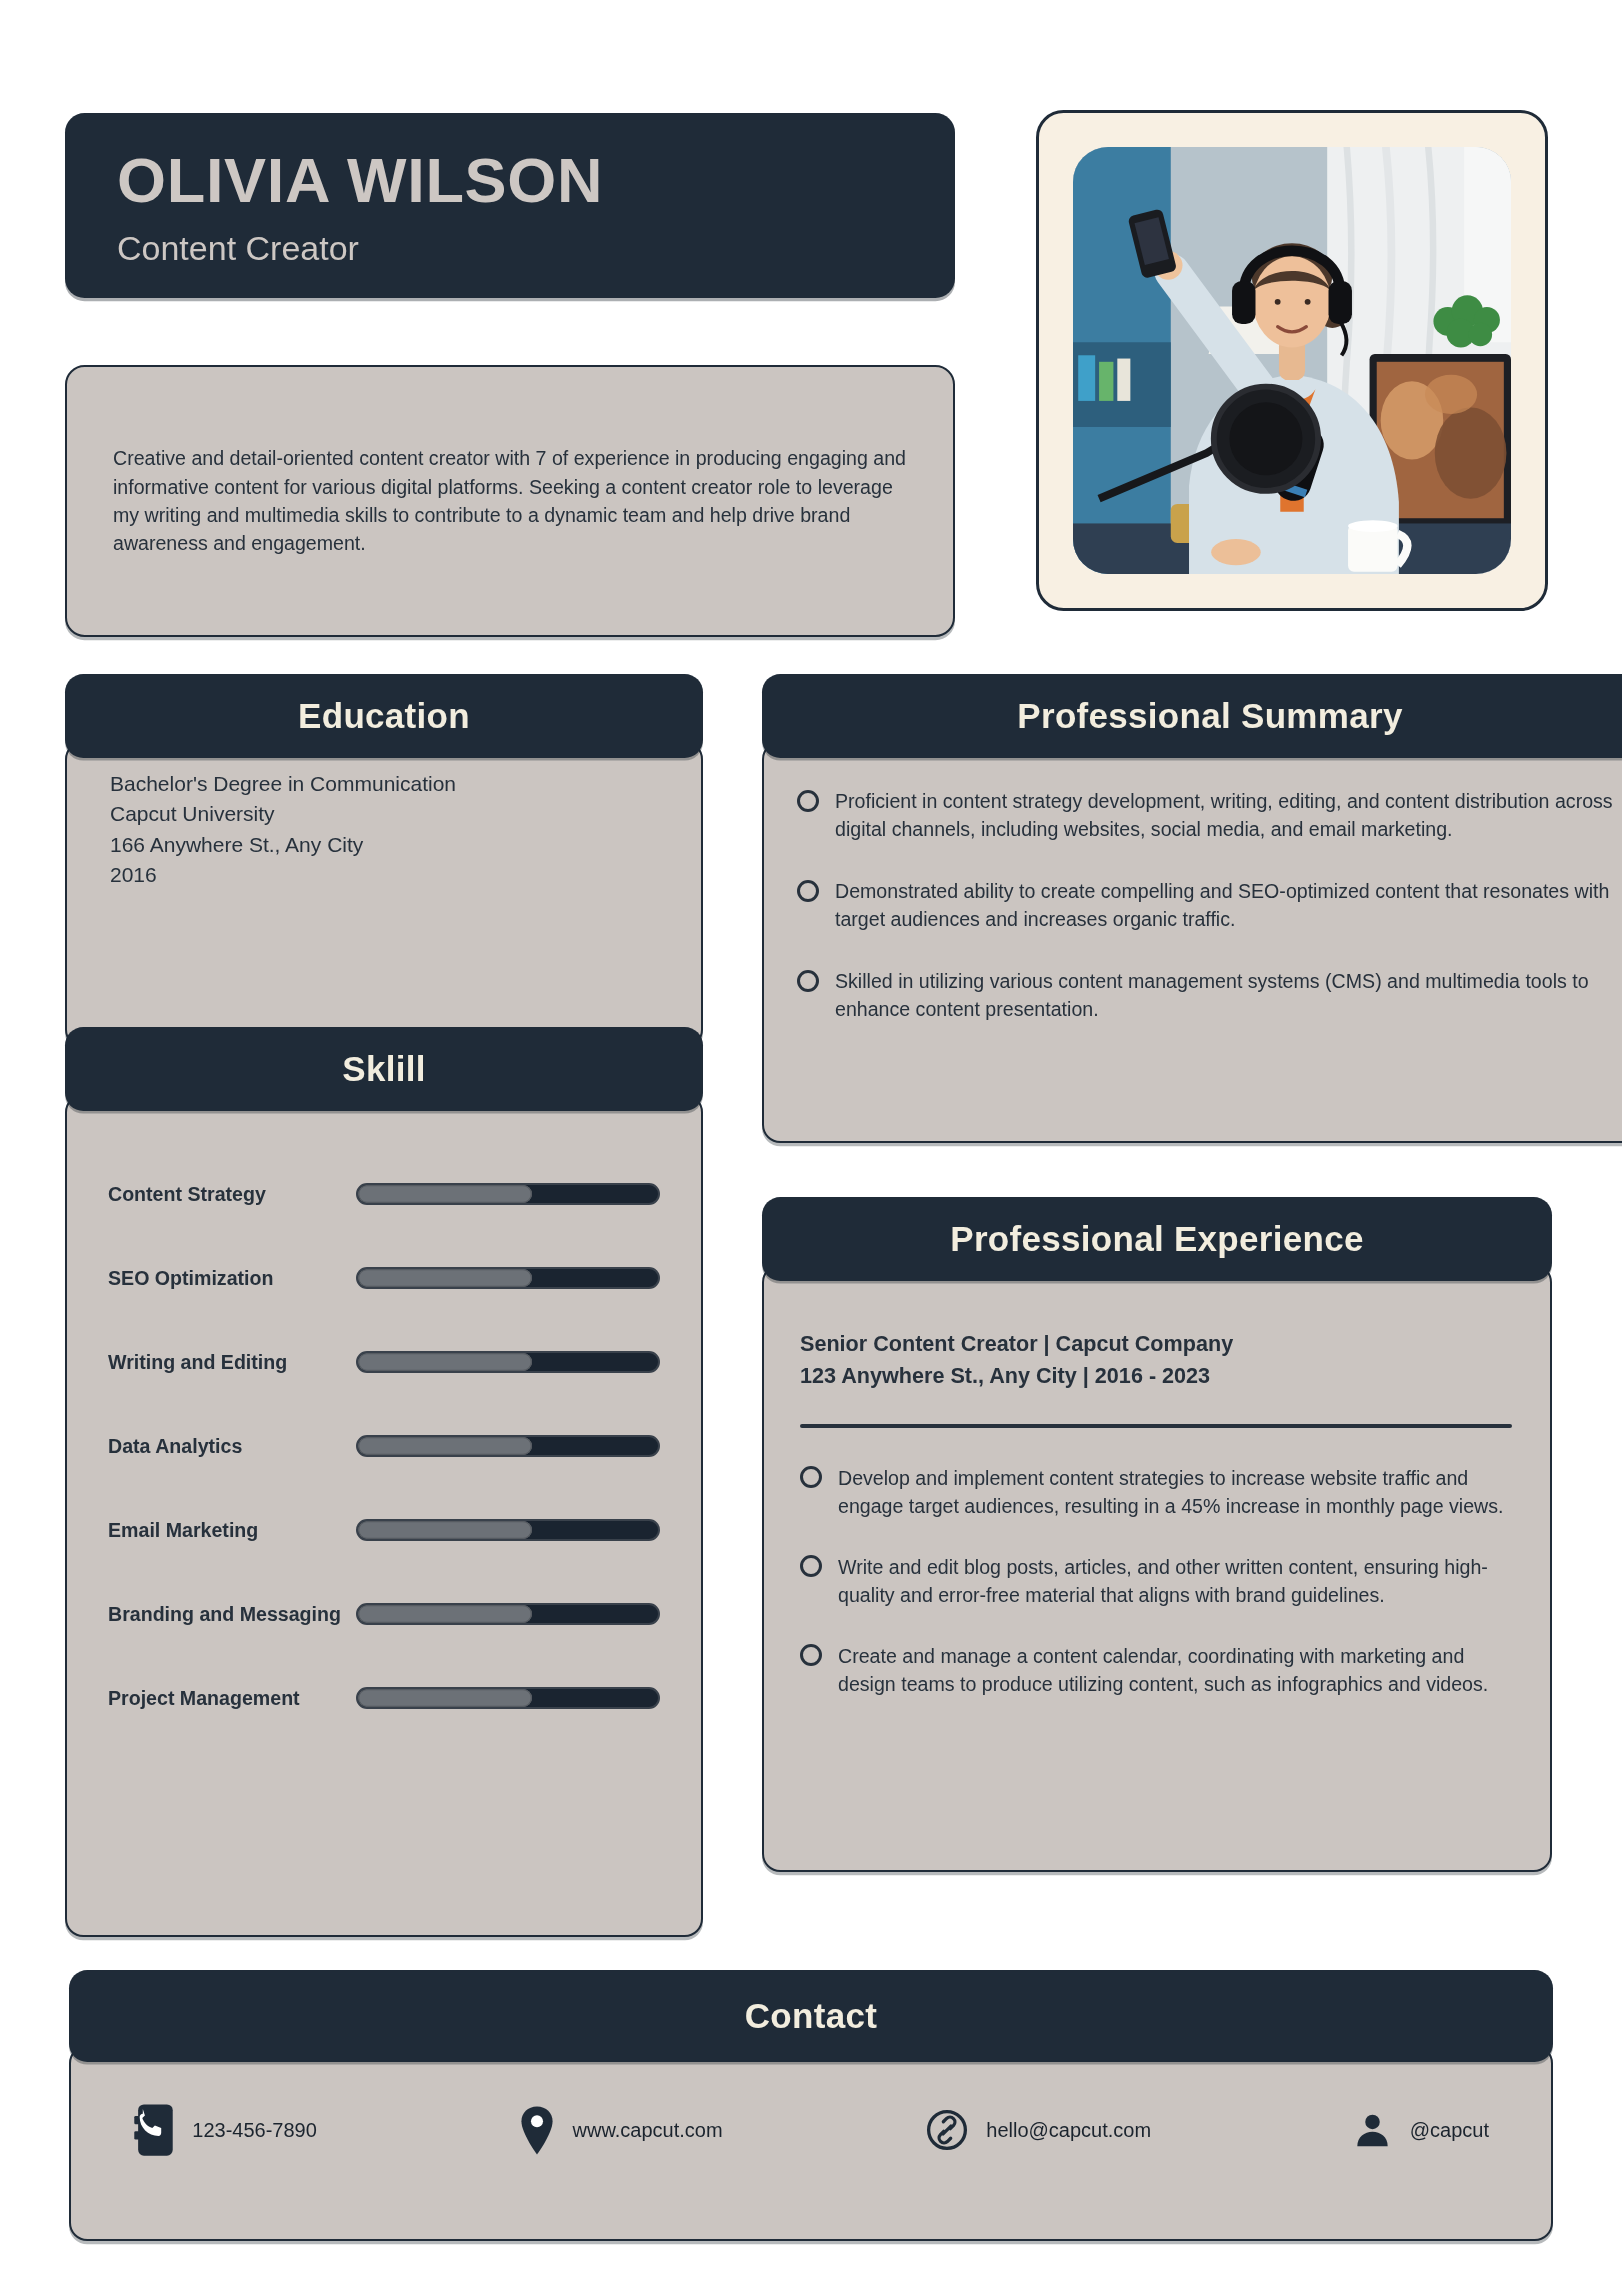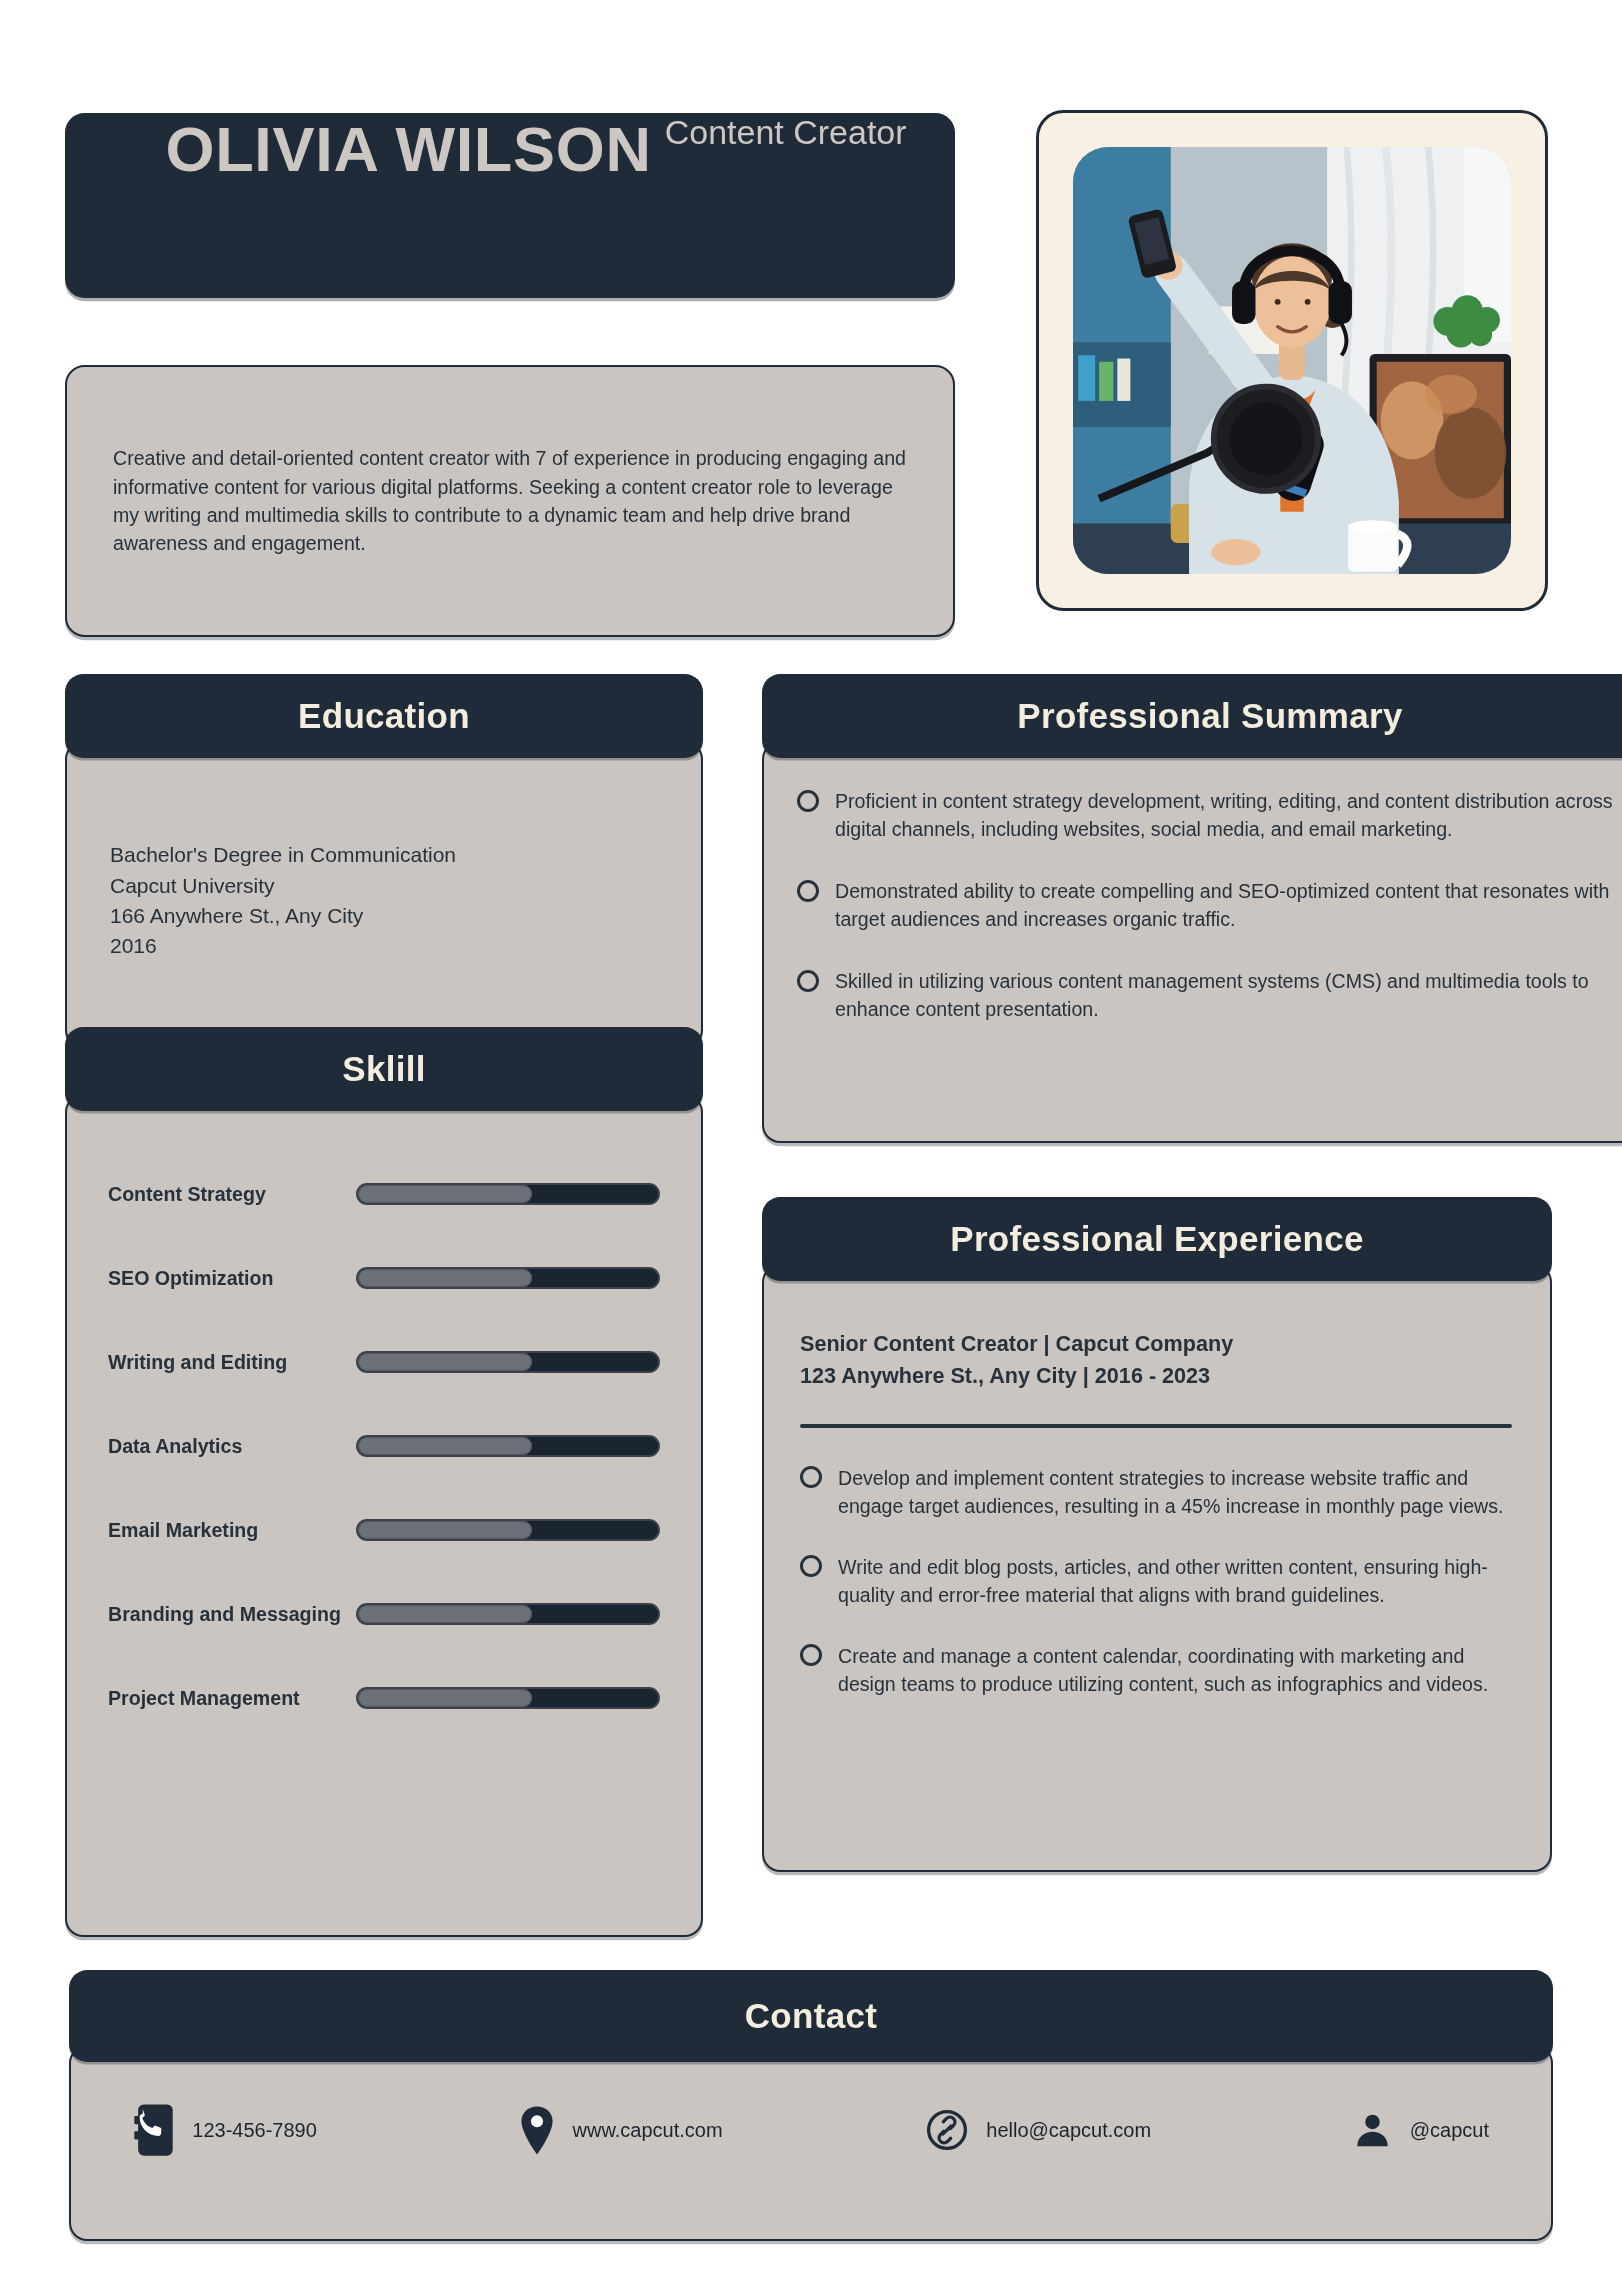--- a/index.html
+++ b/index.html
@@ -20,21 +20,21 @@
     font-family:"Liberation Sans", sans-serif;
     color:var(--ink);
   }
   .abs{position:absolute;}
 
   
   .name-card{
     left:65px; top:113px; width:890px; height:185px;
     background:var(--navy);
     border-radius:19.6px;
-    display:flex; flex-direction:row; justify-content:center;
+    display:flex; flex-direction:column; justify-content:center;
     padding-left:52px; gap:13px;
     box-shadow:0 3.3px 0 rgba(18,26,34,.35);
   }
   .name-card .big-name{
     font-size:63px; font-weight:700; letter-spacing:0.7px; color:var(--name);
   }
   .name-card .role{
     font-size:34px; font-weight:500; color:var(--name);
   }
 
@@ -87,21 +87,21 @@
     background:var(--panel);
     border:2.6px solid var(--navy);
     border-radius:18.3px;
     box-shadow:0 3.3px 0 rgba(18,26,34,.3);
   }
 
   
   .sec-education{left:65px; top:674px; width:638px;}
   .sec-education .sec-body{
     height:307px;
-    display:flex; flex-direction:column; justify-content:center;
+    display:flex; flex-direction:column; justify-content:flex-start;
     padding:26px 39px 13px 43px;
   }
   .edu-line{font-size:21px; line-height:1.45; font-weight:500;}
 
   
   .sec-skills{left:65px; top:1027px; width:638px;}
   .sec-skills .sec-body{
     height:843px;
     padding:56px 41px 0 41px;
   }

